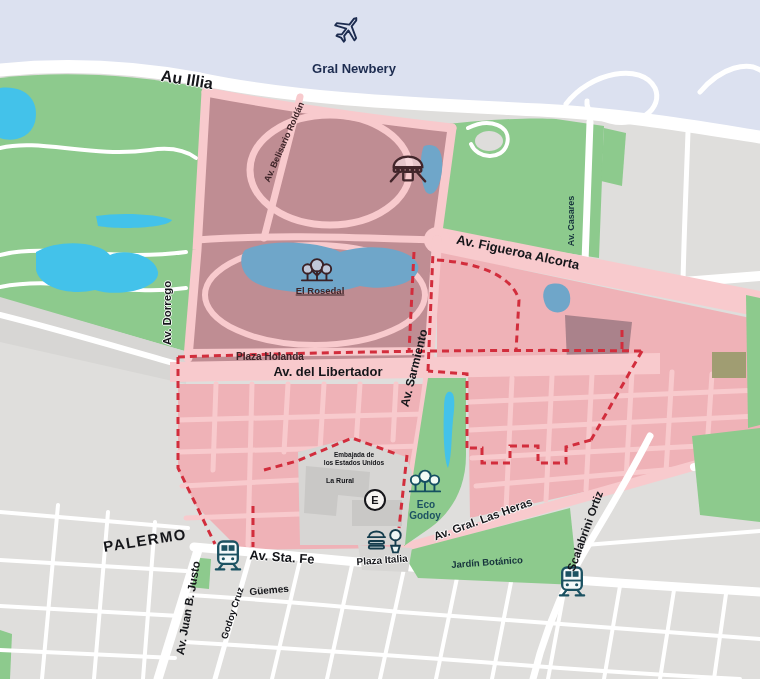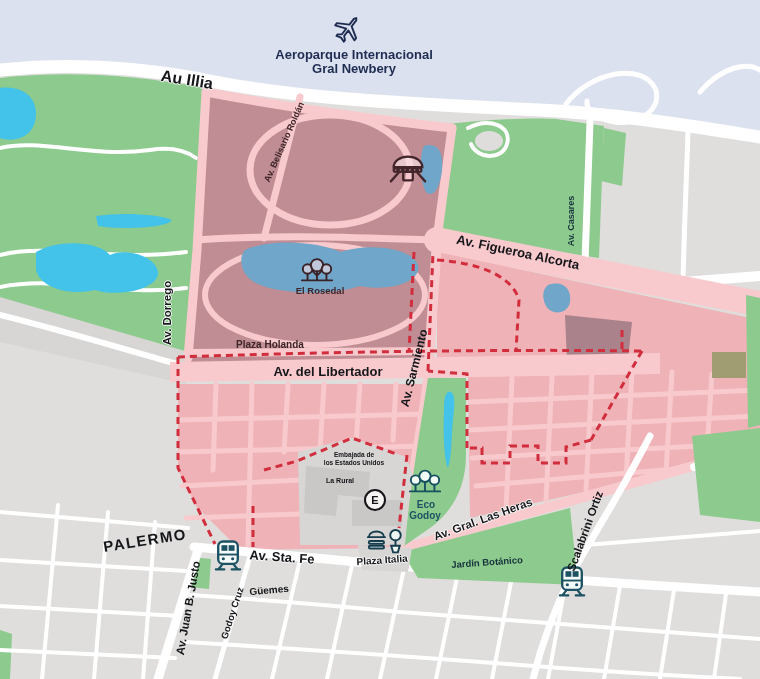--- a/index.html
+++ b/index.html
@@ -274,30 +274,29 @@
       <circle cx="10" cy="21" r="1.7" fill="#1c5262"></circle>
         <circle cx="20" cy="21" r="1.7" fill="#1c5262"></circle>
       <path d="M9,27 L5,32 M21,27 L25,32 M2,32.5 H11 M19,32.5 H28" stroke="#1c5262" stroke-width="2.4" fill="none" stroke-linecap="round"></path>
     </svg>
   </div>
 
   <div class="ebadge" style="left:364px;top:489px;">
     <span>E</span>
   </div>
 
-  <div class="lbl navy" style="left:354px;top:54px;font-size:13px;transform:translate(-50%,-50%);">Aeroparque Internacional</div>
   <div class="lbl navy" style="left:354px;top:68px;font-size:13px;transform:translate(-50%,-50%);">Gral Newbery</div>
 
   <div class="lbl halo" style="left:187px;top:80px;font-size:16px;transform:translate(-50%,-50%) rotate(9deg);">Au Illia</div>
   <div class="lbl maroon" style="left:284px;top:142px;font-size:9px;transform:translate(-50%,-50%) rotate(-66deg);">Av. Belisario Roldán</div>
   <div class="lbl" style="left:518px;top:252px;font-size:13px;transform:translate(-50%,-50%) rotate(12deg);">Av. Figueroa Alcorta</div>
   <div class="lbl slate" style="left:571px;top:221px;font-size:9px;transform:translate(-50%,-50%) rotate(-90deg);">Av. Casares</div>
   <div class="lbl halo" style="left:167px;top:313px;font-size:11.5px;transform:translate(-50%,-50%) rotate(-90deg);">Av. Dorrego</div>
-  <div class="lbl maroon" style="left:320px;top:290px;font-size:9.5px;transform:translate(-50%,-50%);">El Rosedal</div>
-  <div class="lbl maroon" style="left:270px;top:344px;font-size:10px;transform:translate(-50%,-50%);">Plaza Holanda</div>
+  <div class="lbl maroon" style="left:320px;top:290px;font-size:9.5px;transform:translate(-50%,-50%);text-decoration:underline;">El Rosedal</div>
+  <div class="lbl maroon" style="left:270px;top:356px;font-size:10px;transform:translate(-50%,-50%);">Plaza Holanda</div>
   <div class="lbl" style="left:328px;top:371px;font-size:13px;transform:translate(-50%,-50%);">Av. del Libertador</div>
   <div class="lbl" style="left:414px;top:368px;font-size:12px;transform:translate(-50%,-50%) rotate(-76deg);">Av. Sarmiento</div>
 
   <div class="lbl" style="left:354px;top:454px;font-size:6.5px;transform:translate(-50%,-50%);">Embajada de</div>
   <div class="lbl" style="left:354px;top:462px;font-size:6.5px;transform:translate(-50%,-50%);">los Estados Unidos</div>
   <div class="lbl" style="left:340px;top:480px;font-size:7px;transform:translate(-50%,-50%);">La Rural</div>
 
   <div class="lbl teal" style="left:426px;top:504px;font-size:10px;transform:translate(-50%,-50%);">Eco</div>
   <div class="lbl teal" style="left:425px;top:515px;font-size:10px;transform:translate(-50%,-50%);">Godoy</div>
 

